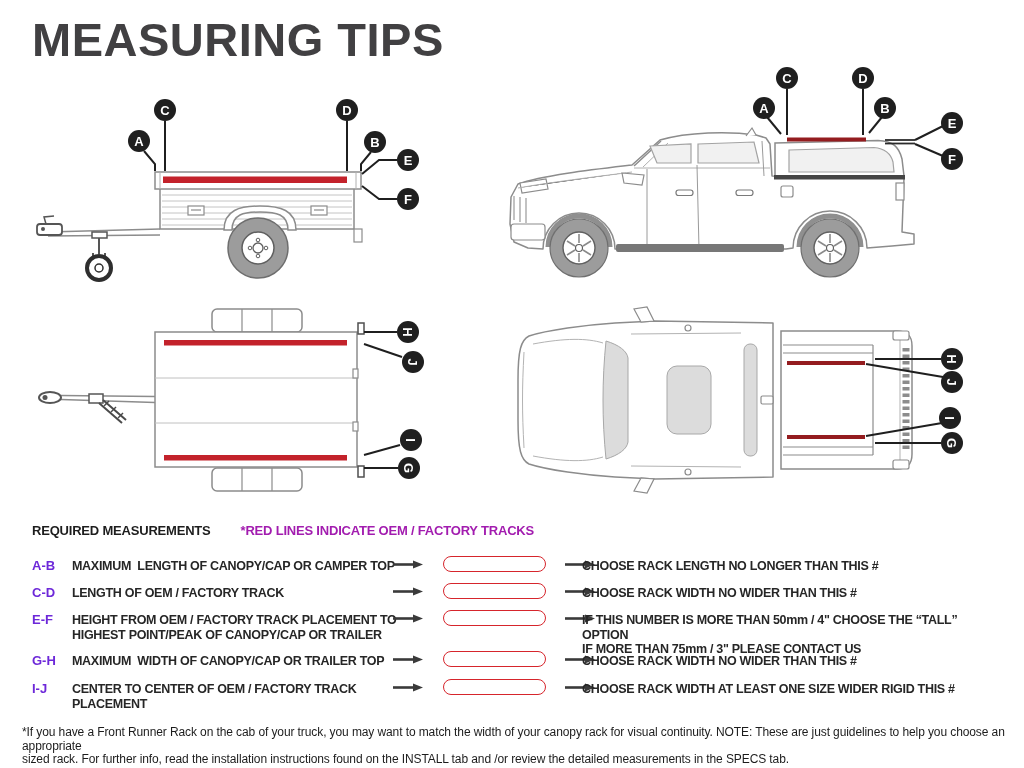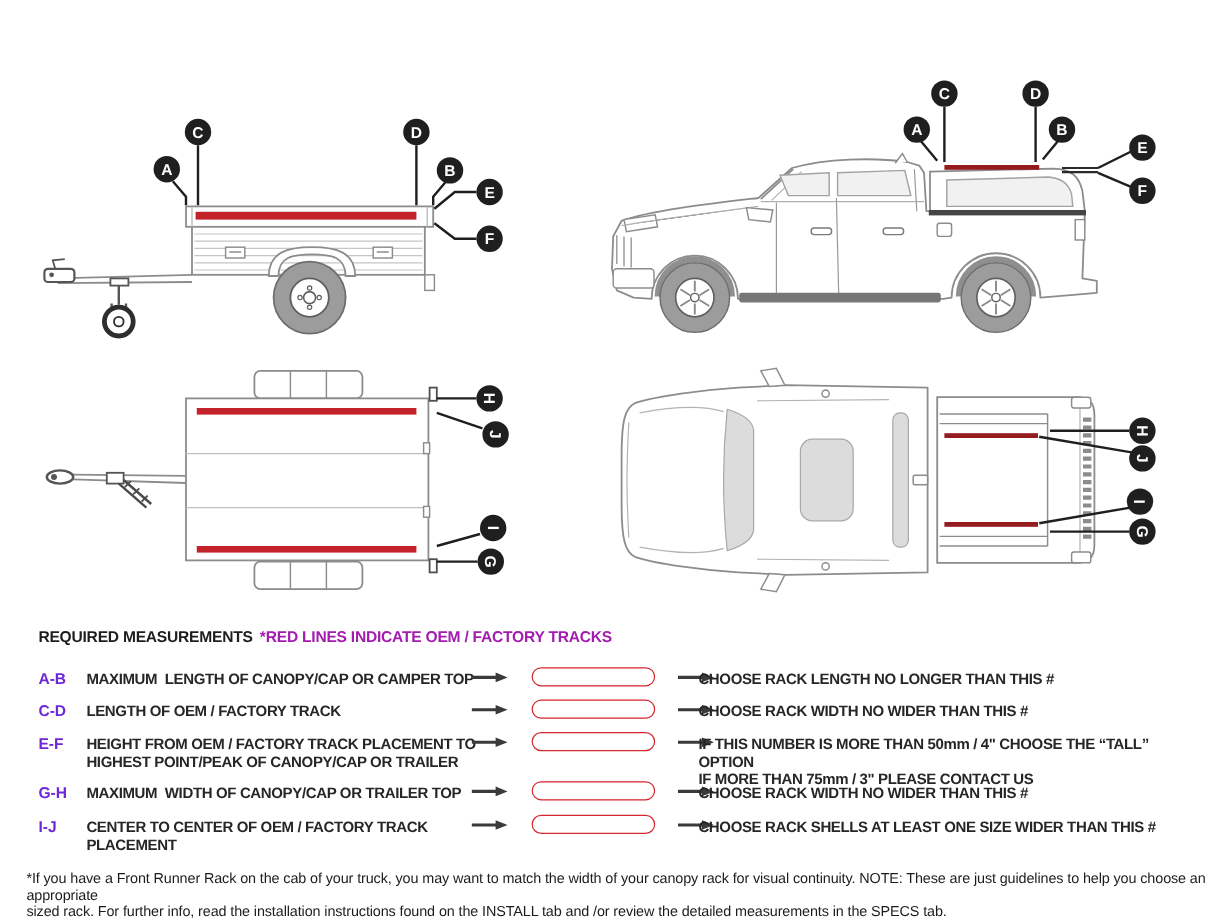--- a/index.html
+++ b/index.html
@@ -8,21 +8,21 @@
   .title{position:absolute;left:32px;top:12px;font-size:47px;font-weight:bold;
          letter-spacing:0.5px;color:#414042;white-space:nowrap;}
   .subtitle{position:absolute;left:460px;top:22px;font-size:15px;font-weight:bold;
             line-height:17px;color:#3b3b3c;white-space:pre-wrap;letter-spacing:-0.2px;}
   .diagram{position:absolute;}
   .d1{left:28px;top:82px;}
   .d2{left:498px;top:62px;}
   .d3{left:25px;top:303px;}
   .d4{left:495px;top:300px;}
   .legend{position:absolute;left:32px;top:523px;font-size:13px;font-weight:bold;letter-spacing:-0.2px;}
-  .legend .req{color:#1d1d1d;margin-right:6px;}
+  .legend .req{color:#1d1d1d;margin-right:30px;}
   .legend .red-note{color:#a21caf;}
   .rows{position:absolute;left:32px;top:557px;width:985px;font-weight:bold;}
   .m-row{position:absolute;left:0;width:100%;height:1px;}
   .r1{top:1px}.r2{top:28px}.r3{top:55px}.r4{top:96px}.r5{top:124px}
   .code{position:absolute;left:0;top:0;font-size:13px;color:#6d28d9;}
   .desc{position:absolute;left:40px;top:1px;width:352px;font-size:12.5px;line-height:14.5px;
         white-space:pre-wrap;letter-spacing:-0.3px;color:#262626;}
   .arrow1{position:absolute;left:361px;top:2px;}
   .arrow2{position:absolute;left:533px;top:2px;}
   .pill{position:absolute;left:411px;top:-2px;width:101px;height:14px;background:#fff;
@@ -31,20 +31,21 @@
        white-space:pre-wrap;letter-spacing:-0.3px;color:#262626;}
   .footnote{position:absolute;left:22px;top:726px;width:992px;font-size:12px;line-height:13.5px;
             white-space:pre-wrap;color:#1c1c1c;letter-spacing:-0.1px;}
   svg text.badge-letter{font-family:"Liberation Sans",sans-serif;font-size:13px;font-weight:bold;fill:#fff;}
 </style>
 </head>
 <body>
 
 <div class="canvas">
 
+  <div class="title">MEASURING TIPS</div>
 
   <div class="diagram d1">
     <svg width="412" height="215" viewBox="0 0 412 215">
       <g stroke="#8c8c8c" stroke-width="1.5" fill="none">
         <path d="M132,147 L20,150"></path>
           <path d="M132,153 L20,154"></path>
       </g>
       <g>
         <path d="M18,142 L16,135 L26,134" stroke="#555" stroke-width="1.5" fill="none"></path>
         <rect x="9" y="142" width="25" height="11" rx="3" fill="#fff" stroke="#555" stroke-width="1.8"></rect>
@@ -426,21 +427,21 @@
       <span class="desc">CENTER TO CENTER OF OEM / FACTORY TRACK PLACEMENT</span>
       <svg class="arrow1" width="30" height="9" viewBox="0 0 30 9">
           <line x1="0" y1="4.5" x2="21" y2="4.5" stroke="#3a3a3a" stroke-width="2.6"></line>
           <polygon points="20,0.5 30,4.5 20,8.5" fill="#3a3a3a"></polygon>
         </svg>
       <span class="pill"></span>
       <svg class="arrow2" width="30" height="9" viewBox="0 0 30 9">
           <line x1="0" y1="4.5" x2="21" y2="4.5" stroke="#3a3a3a" stroke-width="2.6"></line>
           <polygon points="20,0.5 30,4.5 20,8.5" fill="#3a3a3a"></polygon>
         </svg>
-      <span class="rec">CHOOSE RACK SHELLS AT LEAST ONE SIZE WIDER THAN THIS #</span>
+      <span class="rec">CHOOSE RACK WIDTH AT LEAST ONE SIZE WIDER RIGID THIS #</span>
     </div>
 
   </div>
 
   <div class="footnote">*If you have a Front Runner Rack on the cab of your truck, you may want to match the width of your canopy rack for visual continuity. NOTE: These are just guidelines to help you choose an appropriate
 sized rack. For further info, read the installation instructions found on the INSTALL tab and /or review the detailed measurements in the SPECS tab.</div>
 
 </div>
 
 </body></html>

